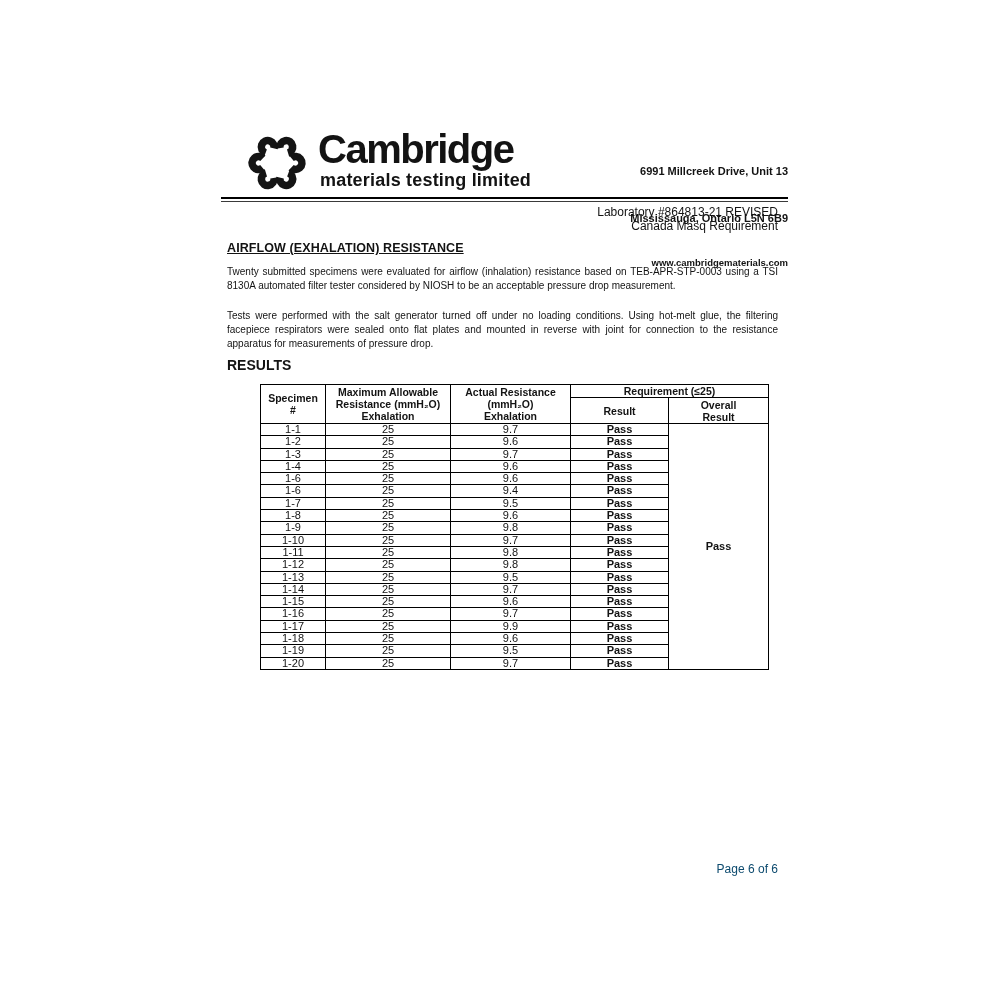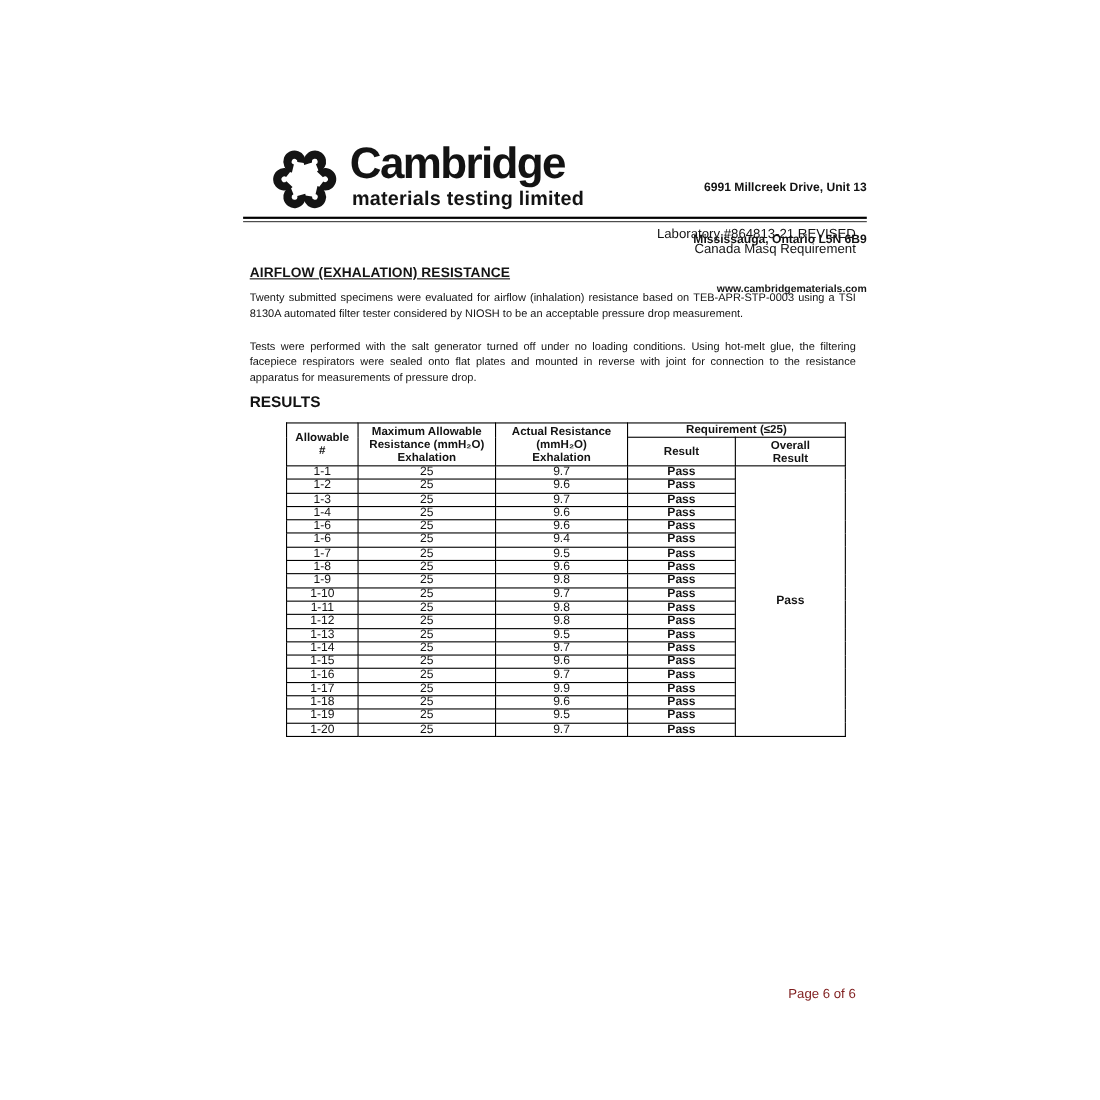--- a/index.html
+++ b/index.html
@@ -34,21 +34,21 @@
     border:1px solid #000;text-align:center;vertical-align:middle;padding:0;color:#131313;
   }
   table.results th{font-size:10.5px;font-weight:700;line-height:12px;white-space:pre-line;background:#fff;}
   th.gray, td.gray{background:#d9d9d9;}
   tr.req-row th{height:12px;}
   tr.sub-row th{height:25px;}
   table.results td{font-size:11px;height:11.3px;line-height:11.3px;background:#fff;}
   td.pass{font-weight:700;background:#d9d9d9;}
   td.overall{font-size:11px;}
 
-  .page-num{left:578px;top:862px;width:200px;text-align:right;font-size:12px;color:#7f1d1d;margin-top:34px;}
+  .page-num{left:578px;top:862px;width:200px;text-align:right;font-size:12px;color:#0c4a6e;}
 </style>
 </head>
 <body>
 
 <svg class="abs logo-icon" viewBox="0 0 68 58" aria-hidden="true">
   <g stroke="#141414" fill="none" stroke-width="7.6">
     <g transform="rotate(30 34 29)">
         <circle cx="34" cy="10.5" r="6.4" pathLength="100" stroke-dasharray="73 27" transform="rotate(140 34 10.5)"></circle>
       </g>
     <g transform="rotate(90 34 29)">
@@ -95,21 +95,21 @@
 <table class="abs results">
   <colgroup>
     <col style="width:65px">
       <col style="width:125px">
       <col style="width:120px">
       <col style="width:98px">
       <col style="width:100px">
   </colgroup>
   <thead>
     <tr class="req-row">
-      <th rowspan="2">Allowable
+      <th rowspan="2">Specimen
 #</th>
       <th rowspan="2">Maximum Allowable
 Resistance (mmH₂O)
 Exhalation</th>
       <th rowspan="2">Actual Resistance
 (mmH₂O)
 Exhalation</th>
       <th colspan="2" class="gray">Requirement (≤25)</th>
     </tr>
     <tr class="sub-row">

